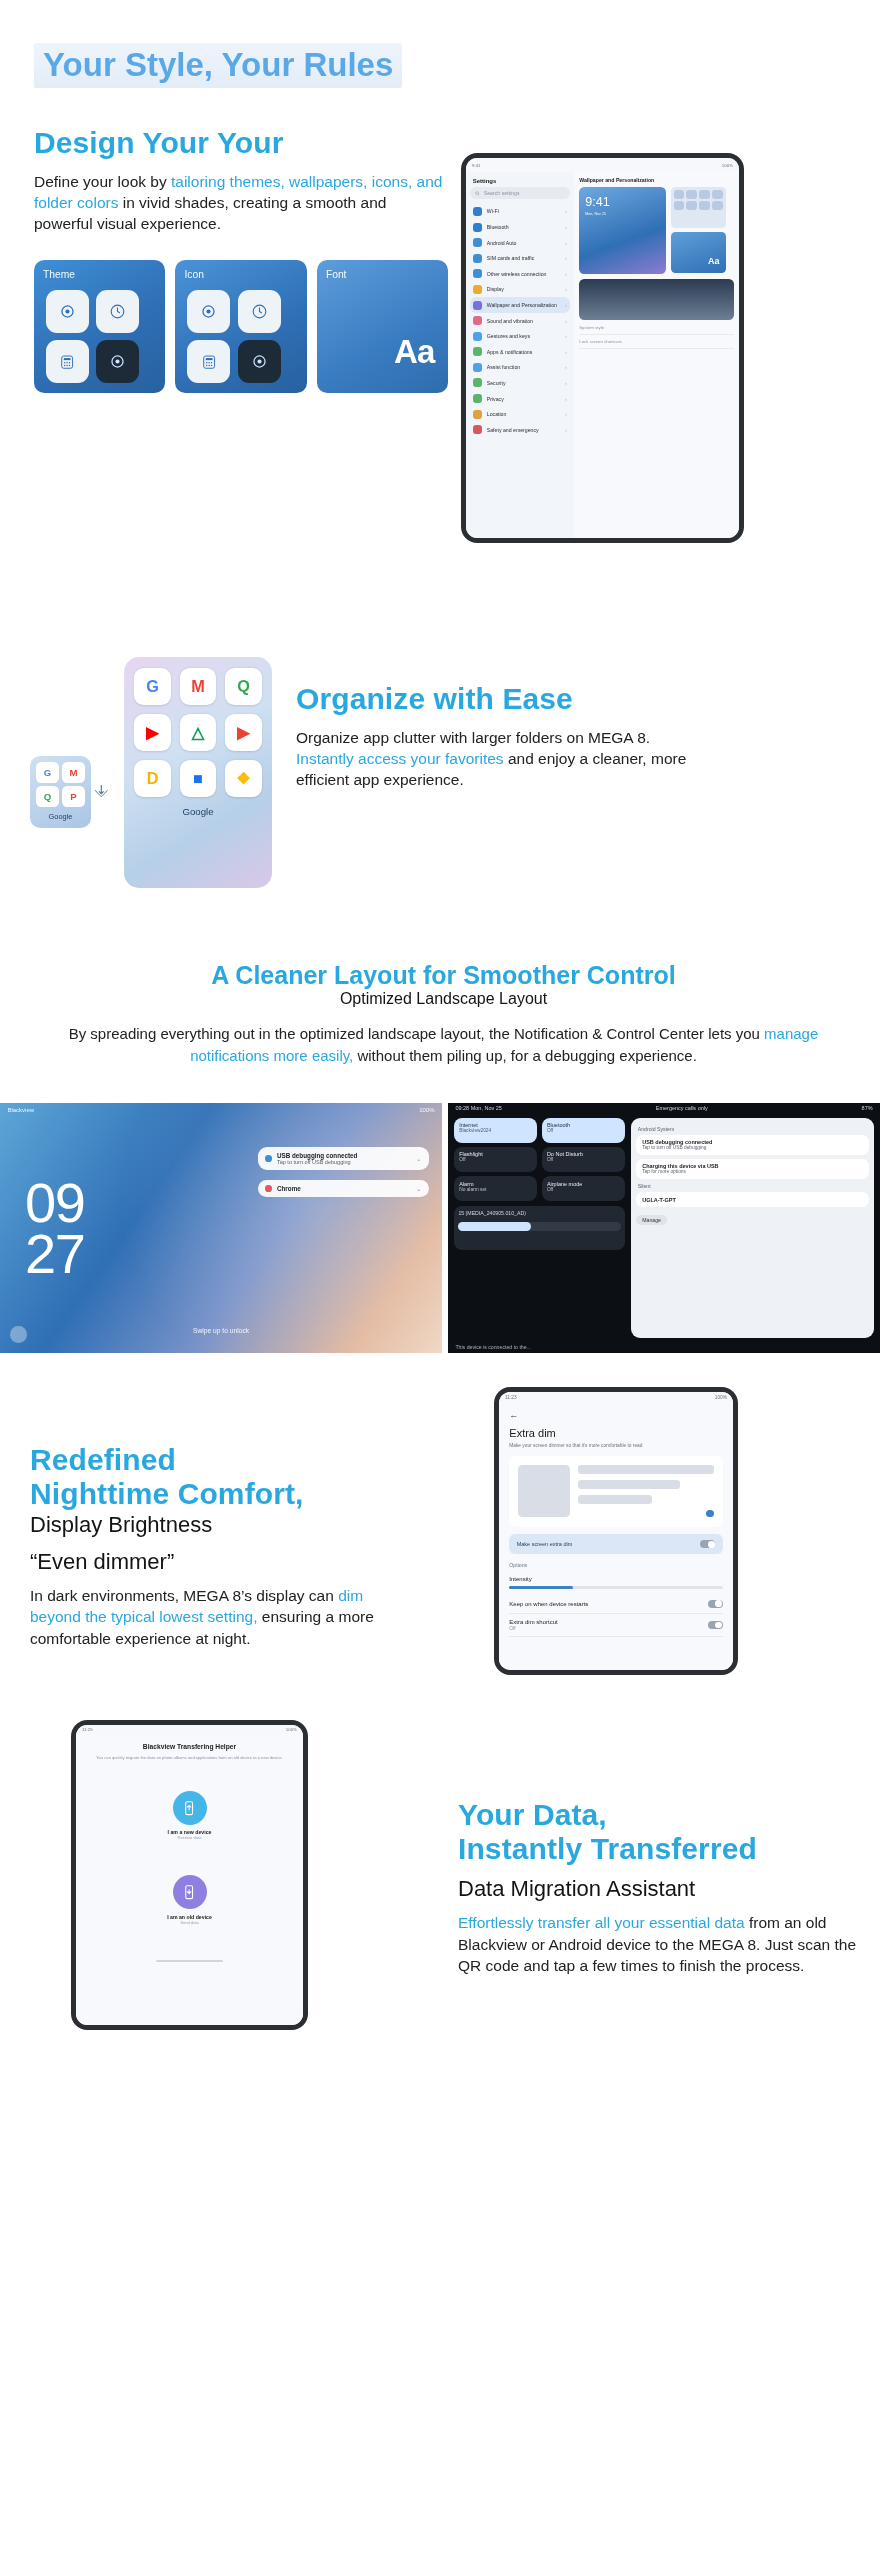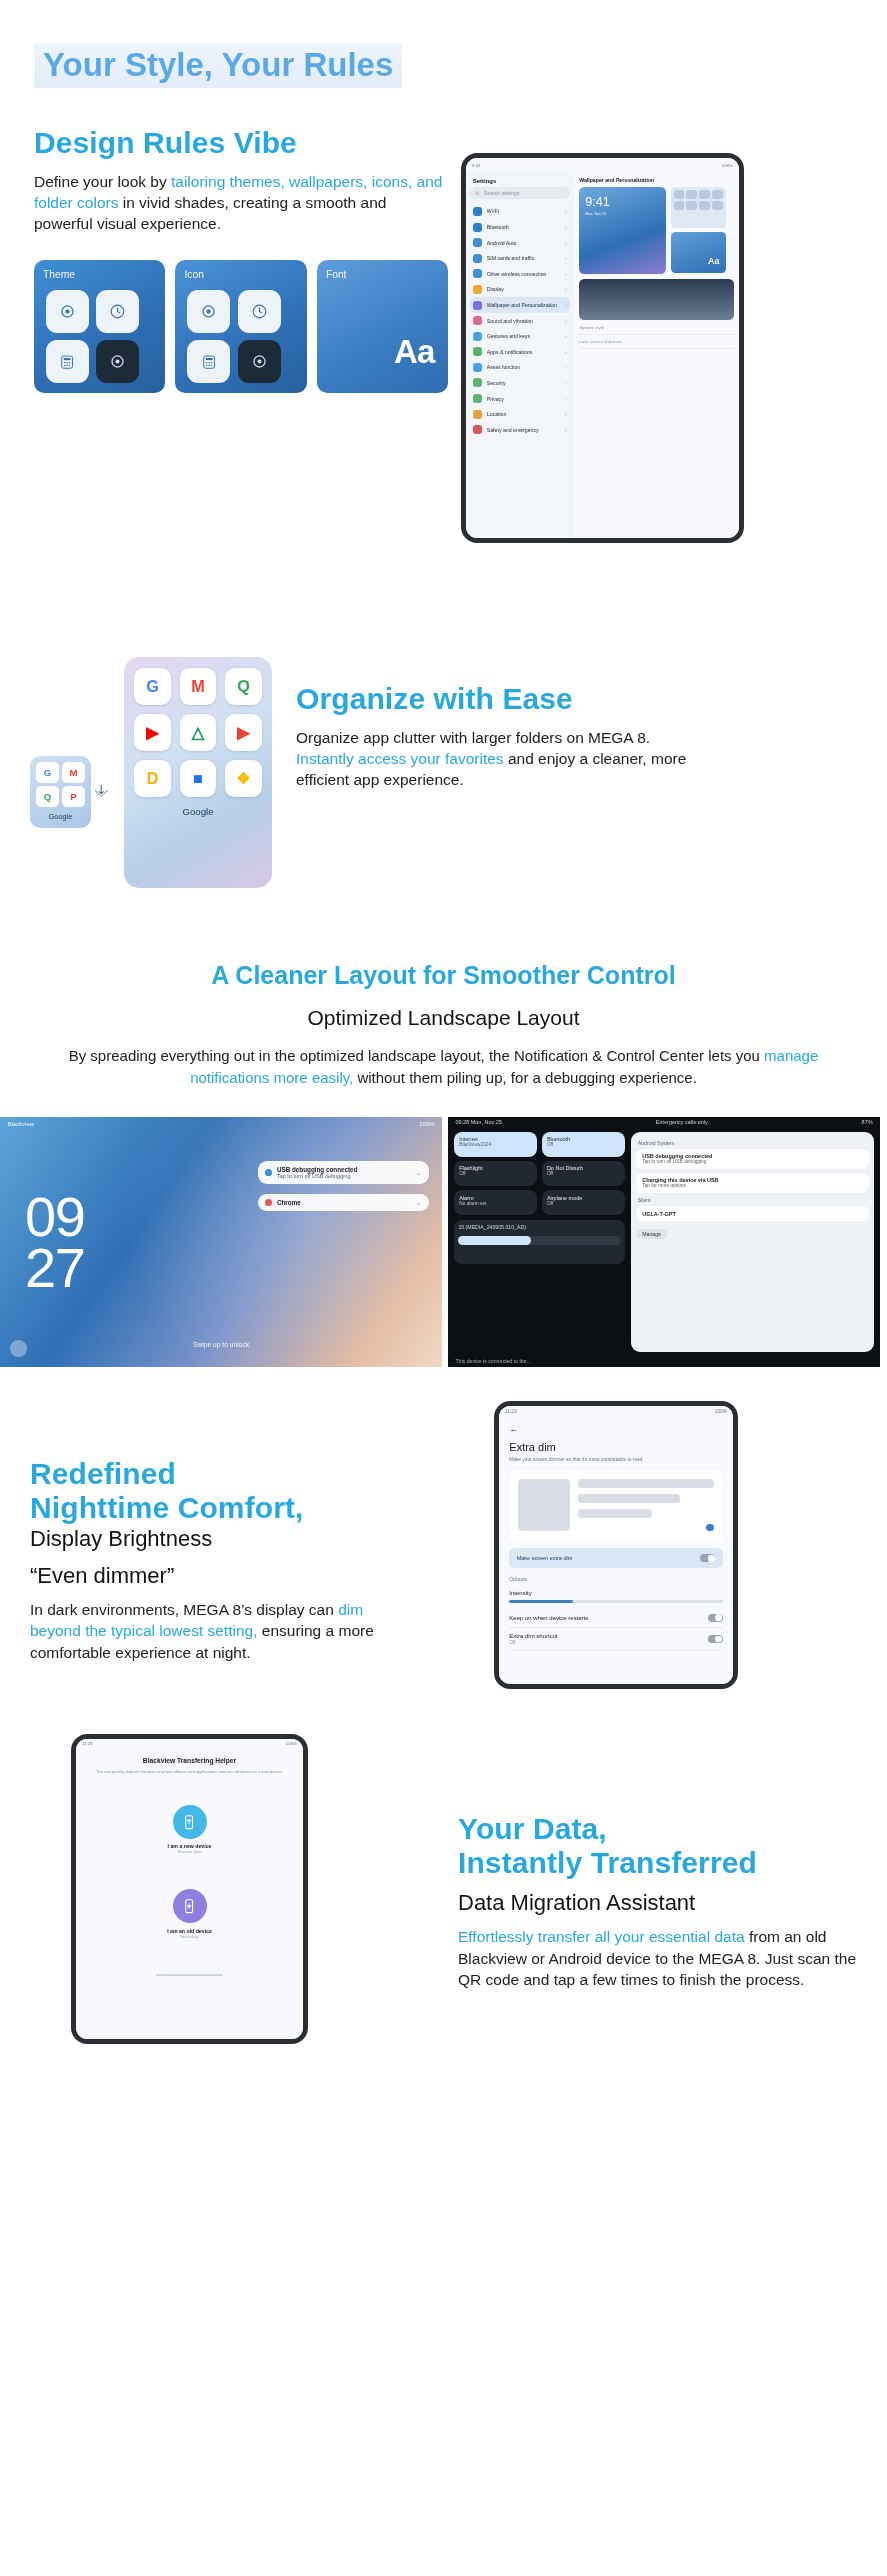--- a/index.html
+++ b/index.html
@@ -96,24 +96,24 @@
     padding: 10.3px; text-align: center;
   }
   .fb-grid { display: grid; grid-template-columns: repeat(3,1fr); gap: 9px; }
   .fb-grid span { display:flex; align-items:center; justify-content:center; height: 37px; background:#fff; border-radius: 9.6px; font-size: 16.3px; font-weight: bold; box-shadow: 0 0.7px 2.2px rgba(0,0,0,.12); }
   .folder-big .cap { margin-top: 9px; font-size: 9.6px; color: #1b3c5e; }
   .sec2-right { position: absolute; left: 296px; top: 90px; width: 414px; }
 
   
   .sec3 { margin-top: 22px; text-align: center; padding: 0 30px; }
   .sec3 h2 { font-size: 25px; color: #29a8e0; font-weight: bold; }
-  .sec3 h3 { font-size: 21px; margin-top: 16px; font-weight: normal; color: #141414; }
+  .sec3 h3 { font-size: 16px; margin-top: 0; font-weight: normal; color: #141414; }
   .sec3 p { font-size: 15px; line-height: 1.45; margin: 15px auto 0; max-width: 828px; color: #222; }
 
-  .shots { display: flex; gap: 6px; margin-top: 28px; padding: 0 0; }
+  .shots { display: flex; gap: 6px; margin-top: 36px; padding: 0 0; }
   .shot-l { width: 442px; height: 250px; background: #1b2b3a; position: relative; overflow: hidden; }
   .shot-r { width: 432px; height: 250px; background: #0c0f13; position: relative; overflow: hidden; }
 
   .lw-bg { position:absolute; inset:0; background: linear-gradient(125deg,#5da6d8 0%,#2f6fb5 35%,#7a93c9 60%,#e3b9a0 85%,#f0d9c6 100%); }
   .lw-bg:after{content:"";position:absolute;inset:0;background:radial-gradient(circle at 70% 40%, rgba(255,255,255,.18), transparent 55%);}
   .lw-status { position:absolute; top:4.4px; right:7.4px; font-size:6px; color:#fff; opacity:.9; }
   .lw-left { position:absolute; top:4.4px; left:7.4px; font-size:6px; color:#fff; opacity:.9; }
   .lw-clock { position:absolute; left:25px; top:74px; color:#fff; font-size:56px; font-weight:300; line-height: .92; letter-spacing:-1.5px; }
   .lw-card { position:absolute; right:13.3px; border-radius: 9px; background: rgba(255,255,255,.92); padding: 5.2px 7.4px; width: 171px; font-size: 6px; color:#222; display:flex; align-items:center; gap:5.2px;}
   .lw-card .t { font-weight:bold; font-size:6.3px; }
@@ -180,21 +180,21 @@
 <body>
 
 <div class="page">
 
   <div class="hero">
     <div class="hero-title">Your Style, Your Rules</div>
   </div>
 
   <div class="sec1">
     <div class="sec1-left">
-      <div class="h-blue">Design Rules Vibe</div>
+      <div class="h-blue">Design Your Your</div>
       <div class="body-txt">
         <span>Define your look by </span><span class="accent">tailoring themes, wallpapers, icons, and folder colors</span><span> in vivid shades, creating a smooth and powerful visual experience.</span>
       </div>
 
       <div class="swatches">
         <div class="sw sw1">
           <div class="sw-label">Theme</div>
           <div class="icon-grid">
             <div class="ic light">
                 <svg width="19" height="19" viewBox="0 0 24 24">

